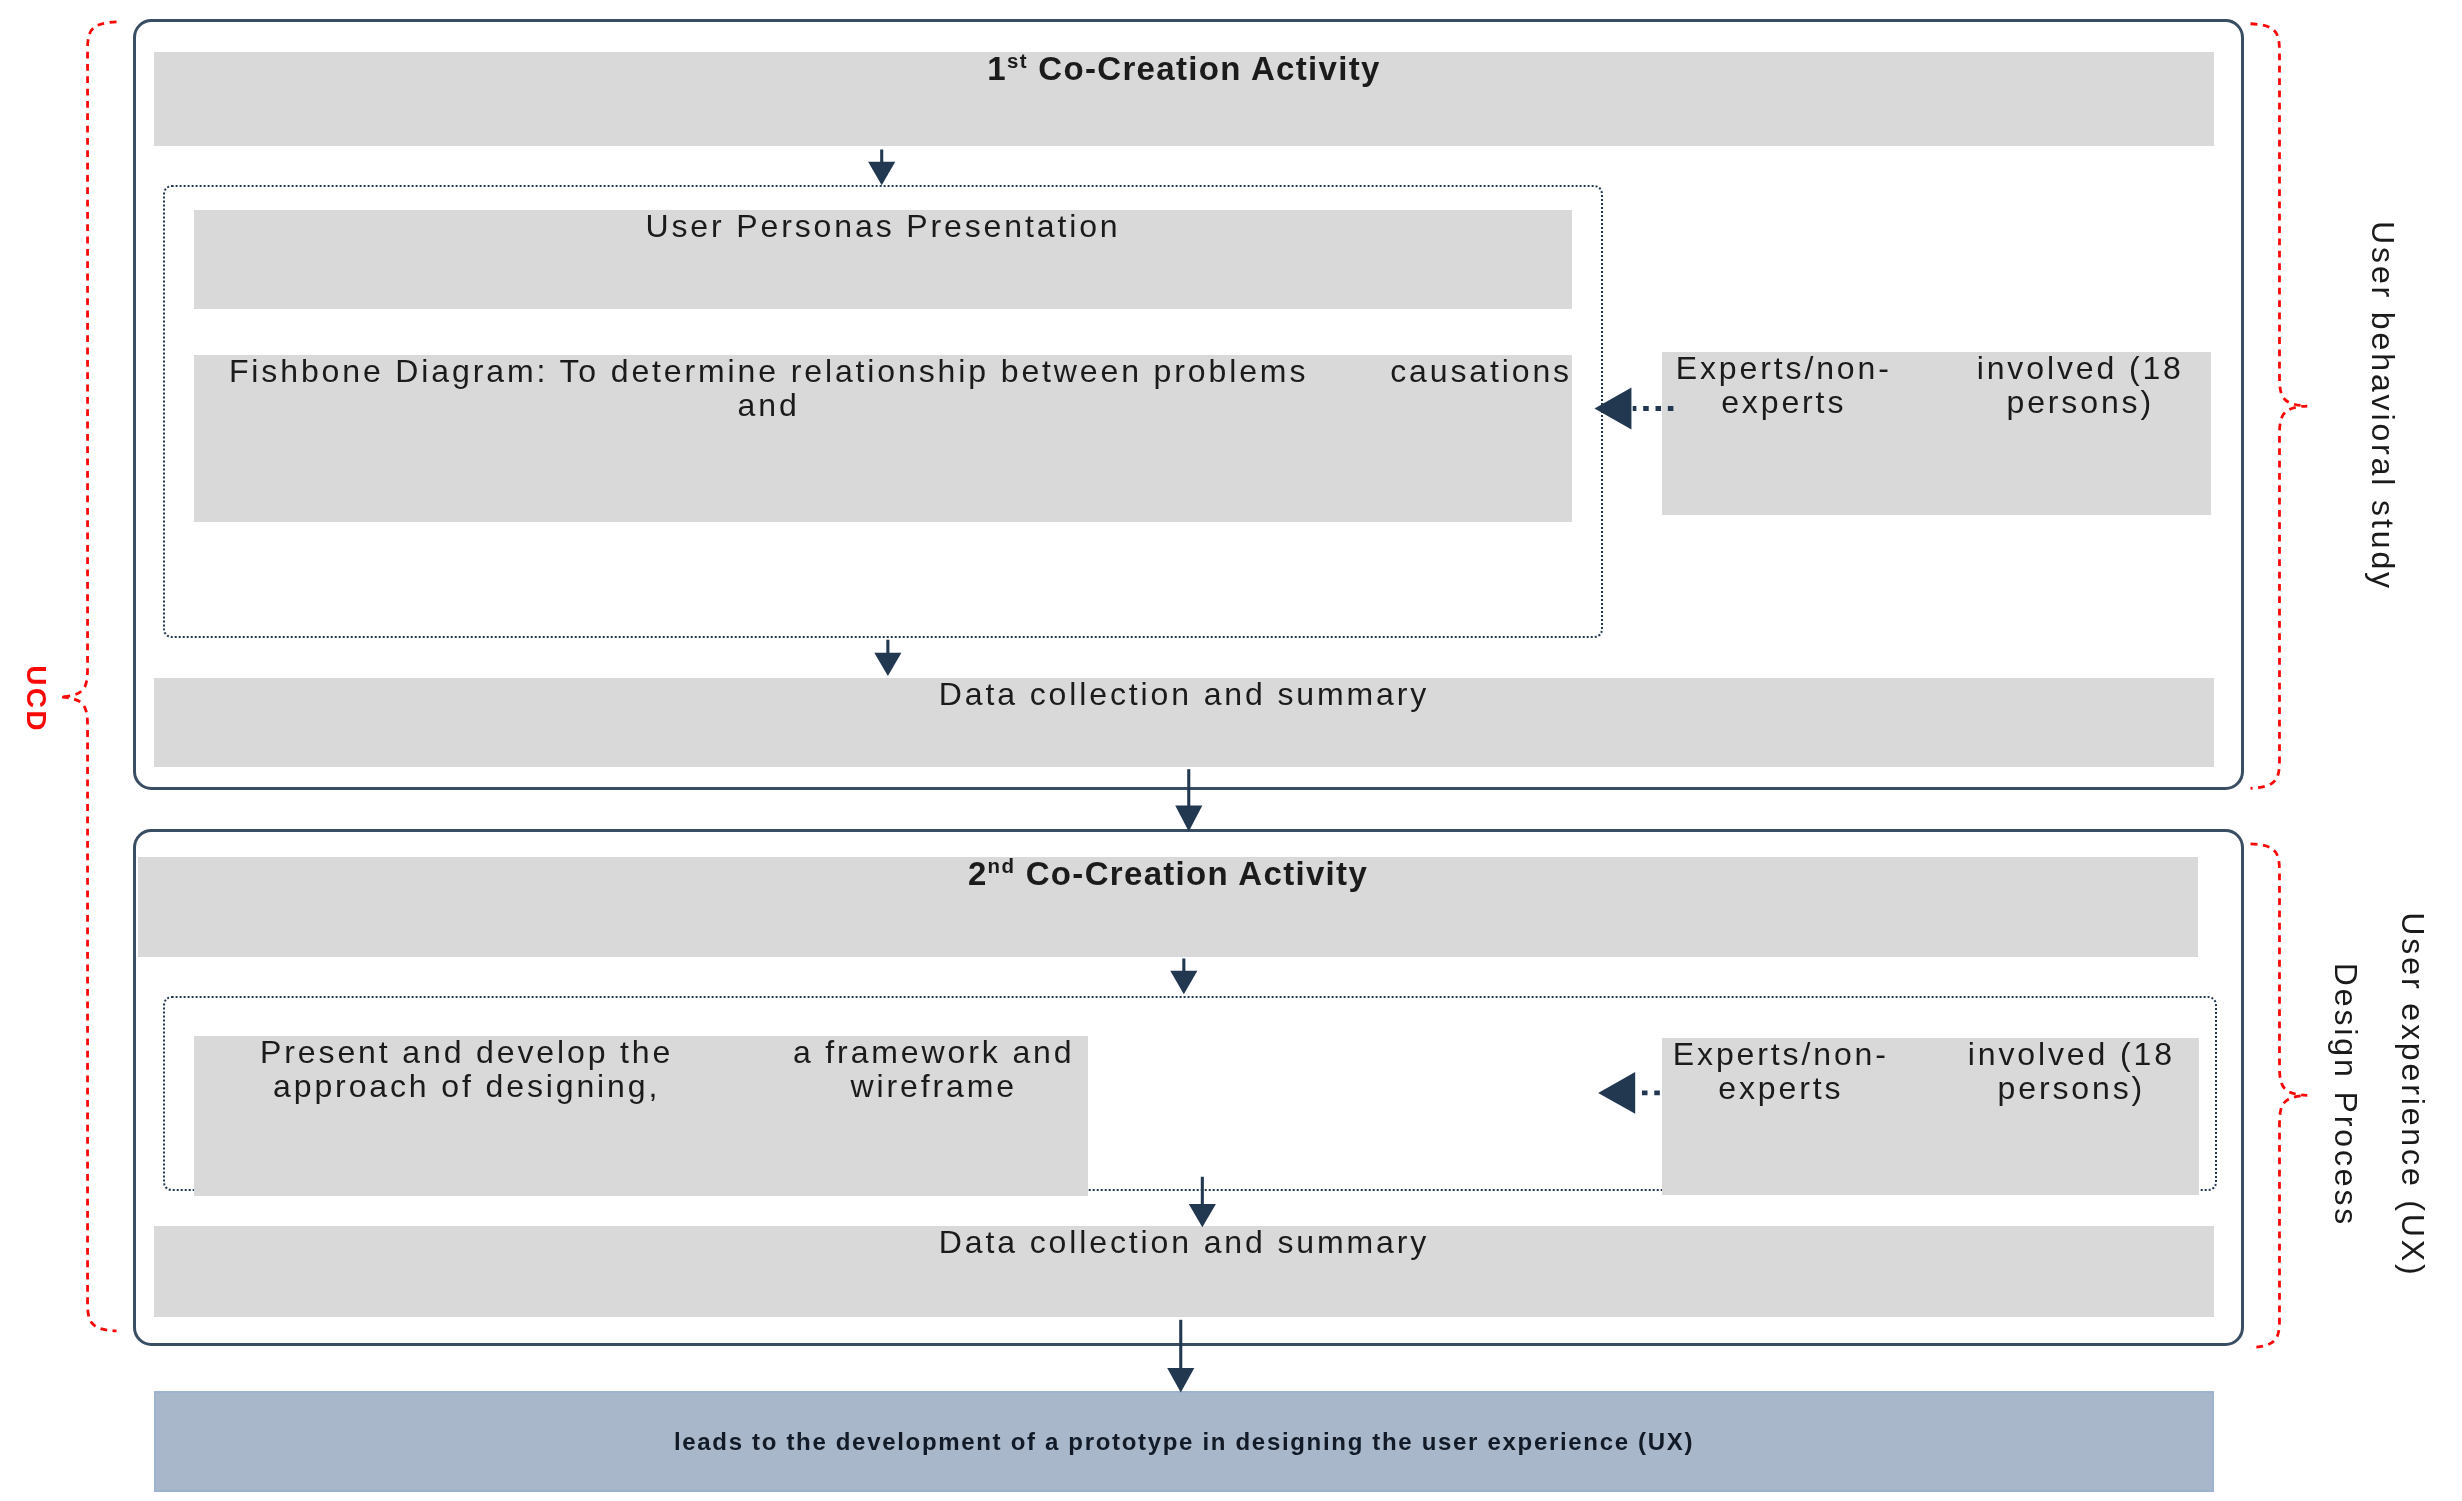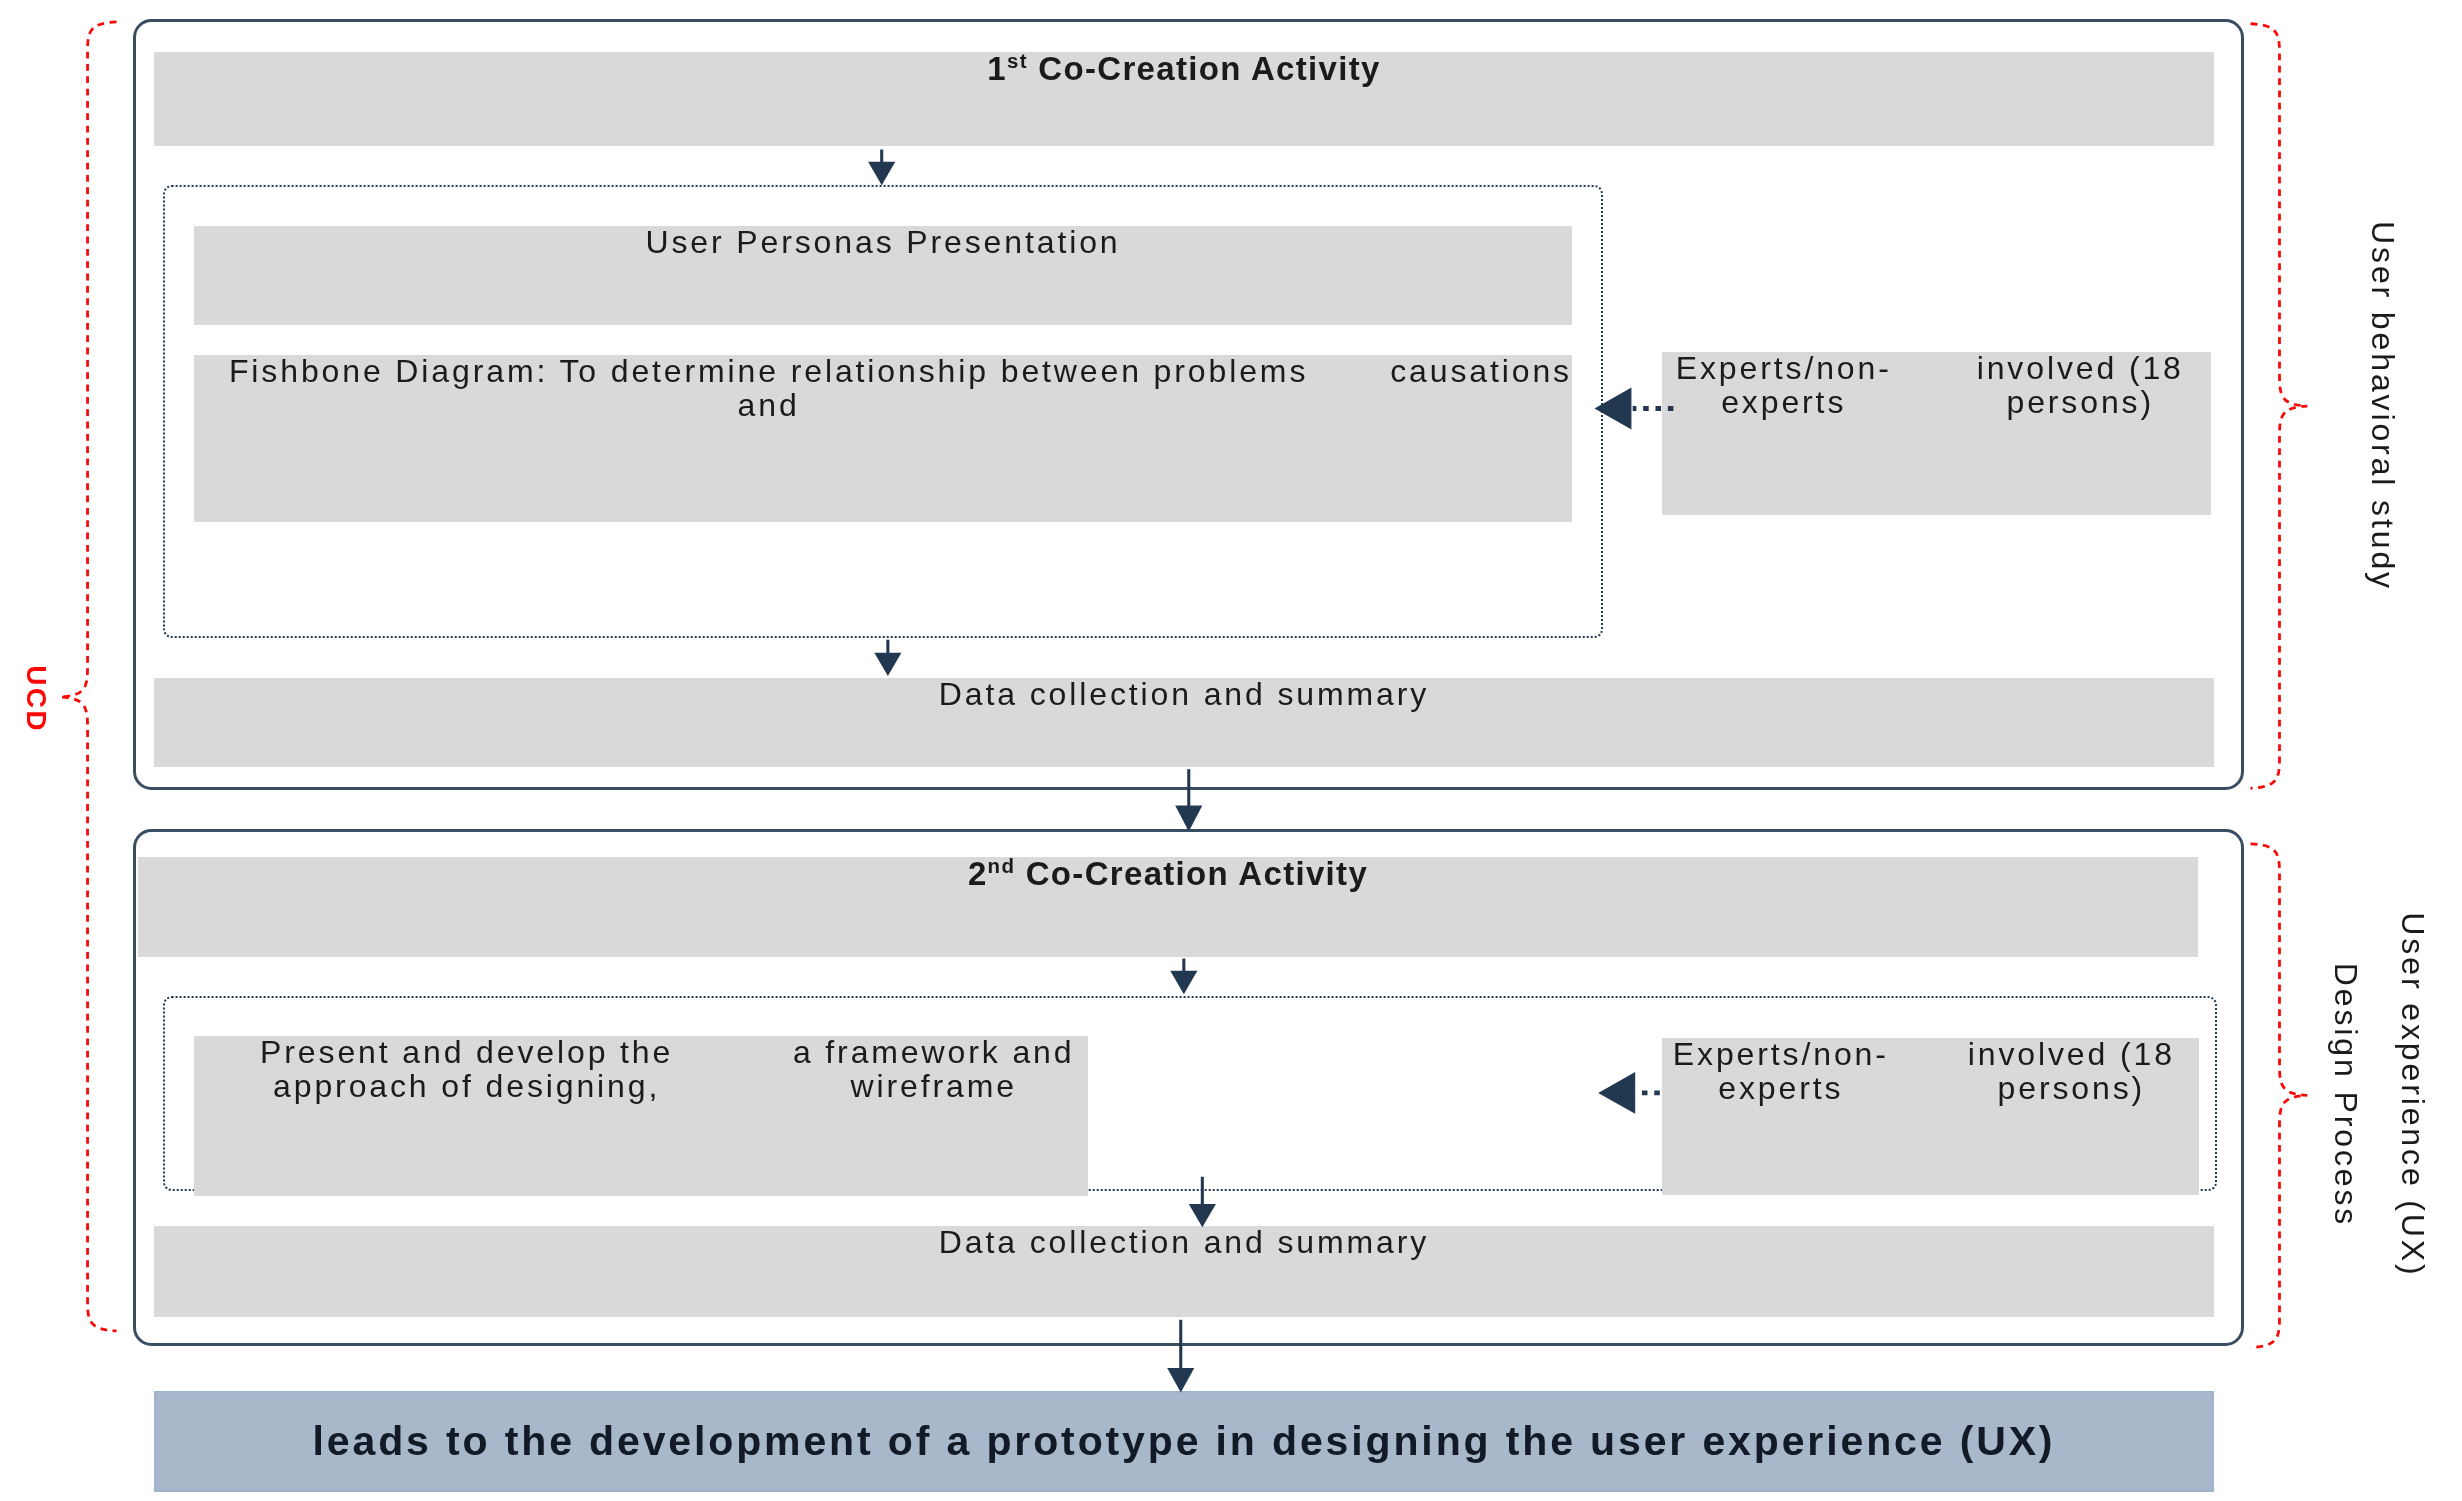--- a/index.html
+++ b/index.html
@@ -38,37 +38,37 @@
   }
   .ucd{
     position:absolute;color:#f90808;font-weight:bold;font-size:28px;
     letter-spacing:0.08em;writing-mode:vertical-rl;white-space:nowrap;
     transform:translate(-50%,-50%);
   }
   .outcome{
     position:absolute;left:154px;top:1391px;width:2060px;height:101px;
     background:#a8b7ca;border:2.5px solid #9db3cf;box-sizing:border-box;
     display:flex;align-items:center;justify-content:center;
-    font-size:41px;font-weight:bold;letter-spacing:0.07em;color:#111a26;text-align:center;
+    font-size:24px;font-weight:bold;letter-spacing:0.07em;color:#111a26;text-align:center;
   }
 </style>
 </head>
 <body>
 
 <div class="stage">
 
   <div class="outer-box" id="outer1"></div>
 
   <div class="gray hdr" style="left:154px;top:52px;width:2060px;height:94px;">
     <span><span>1</span><sup>st</sup>&nbsp;<span>Co-Creation Activity</span></span>
   </div>
 
   <div class="dotted-box" style="left:163px;top:185px;width:1440px;height:453px;"></div>
 
-  <div class="gray" style="left:194px;top:210px;width:1378px;height:99px;margin-top:16px;">
+  <div class="gray" style="left:194px;top:210px;width:1378px;height:99px;">
     <span>User Personas Presentation</span>
   </div>
 
   <div class="gray multi" style="left:194px;top:333px;width:1378px;height:167px;">
     <span>Fishbone Diagram: To determine relationship between problems and</span>
     <span>causations</span>
   </div>
 
 
   <div class="gray multi" style="left:1662px;top:330px;width:549px;height:163px;gap:44px;">

